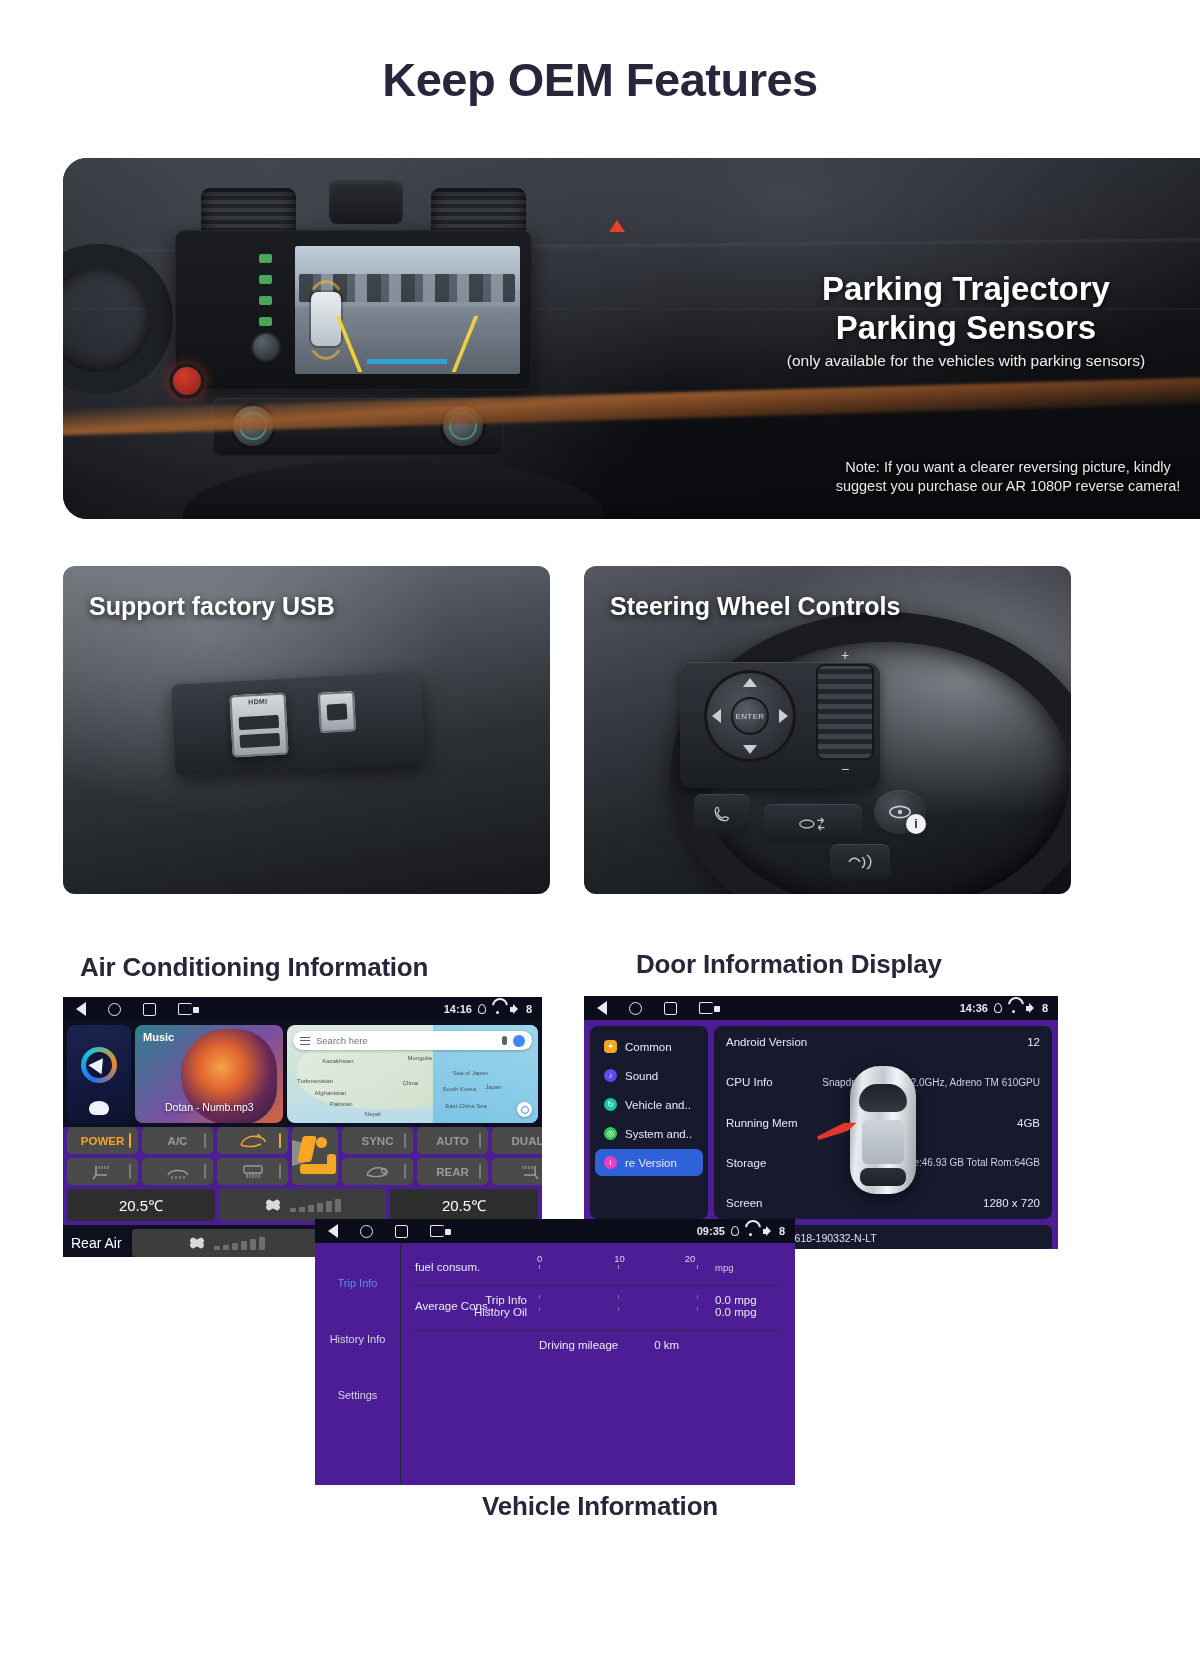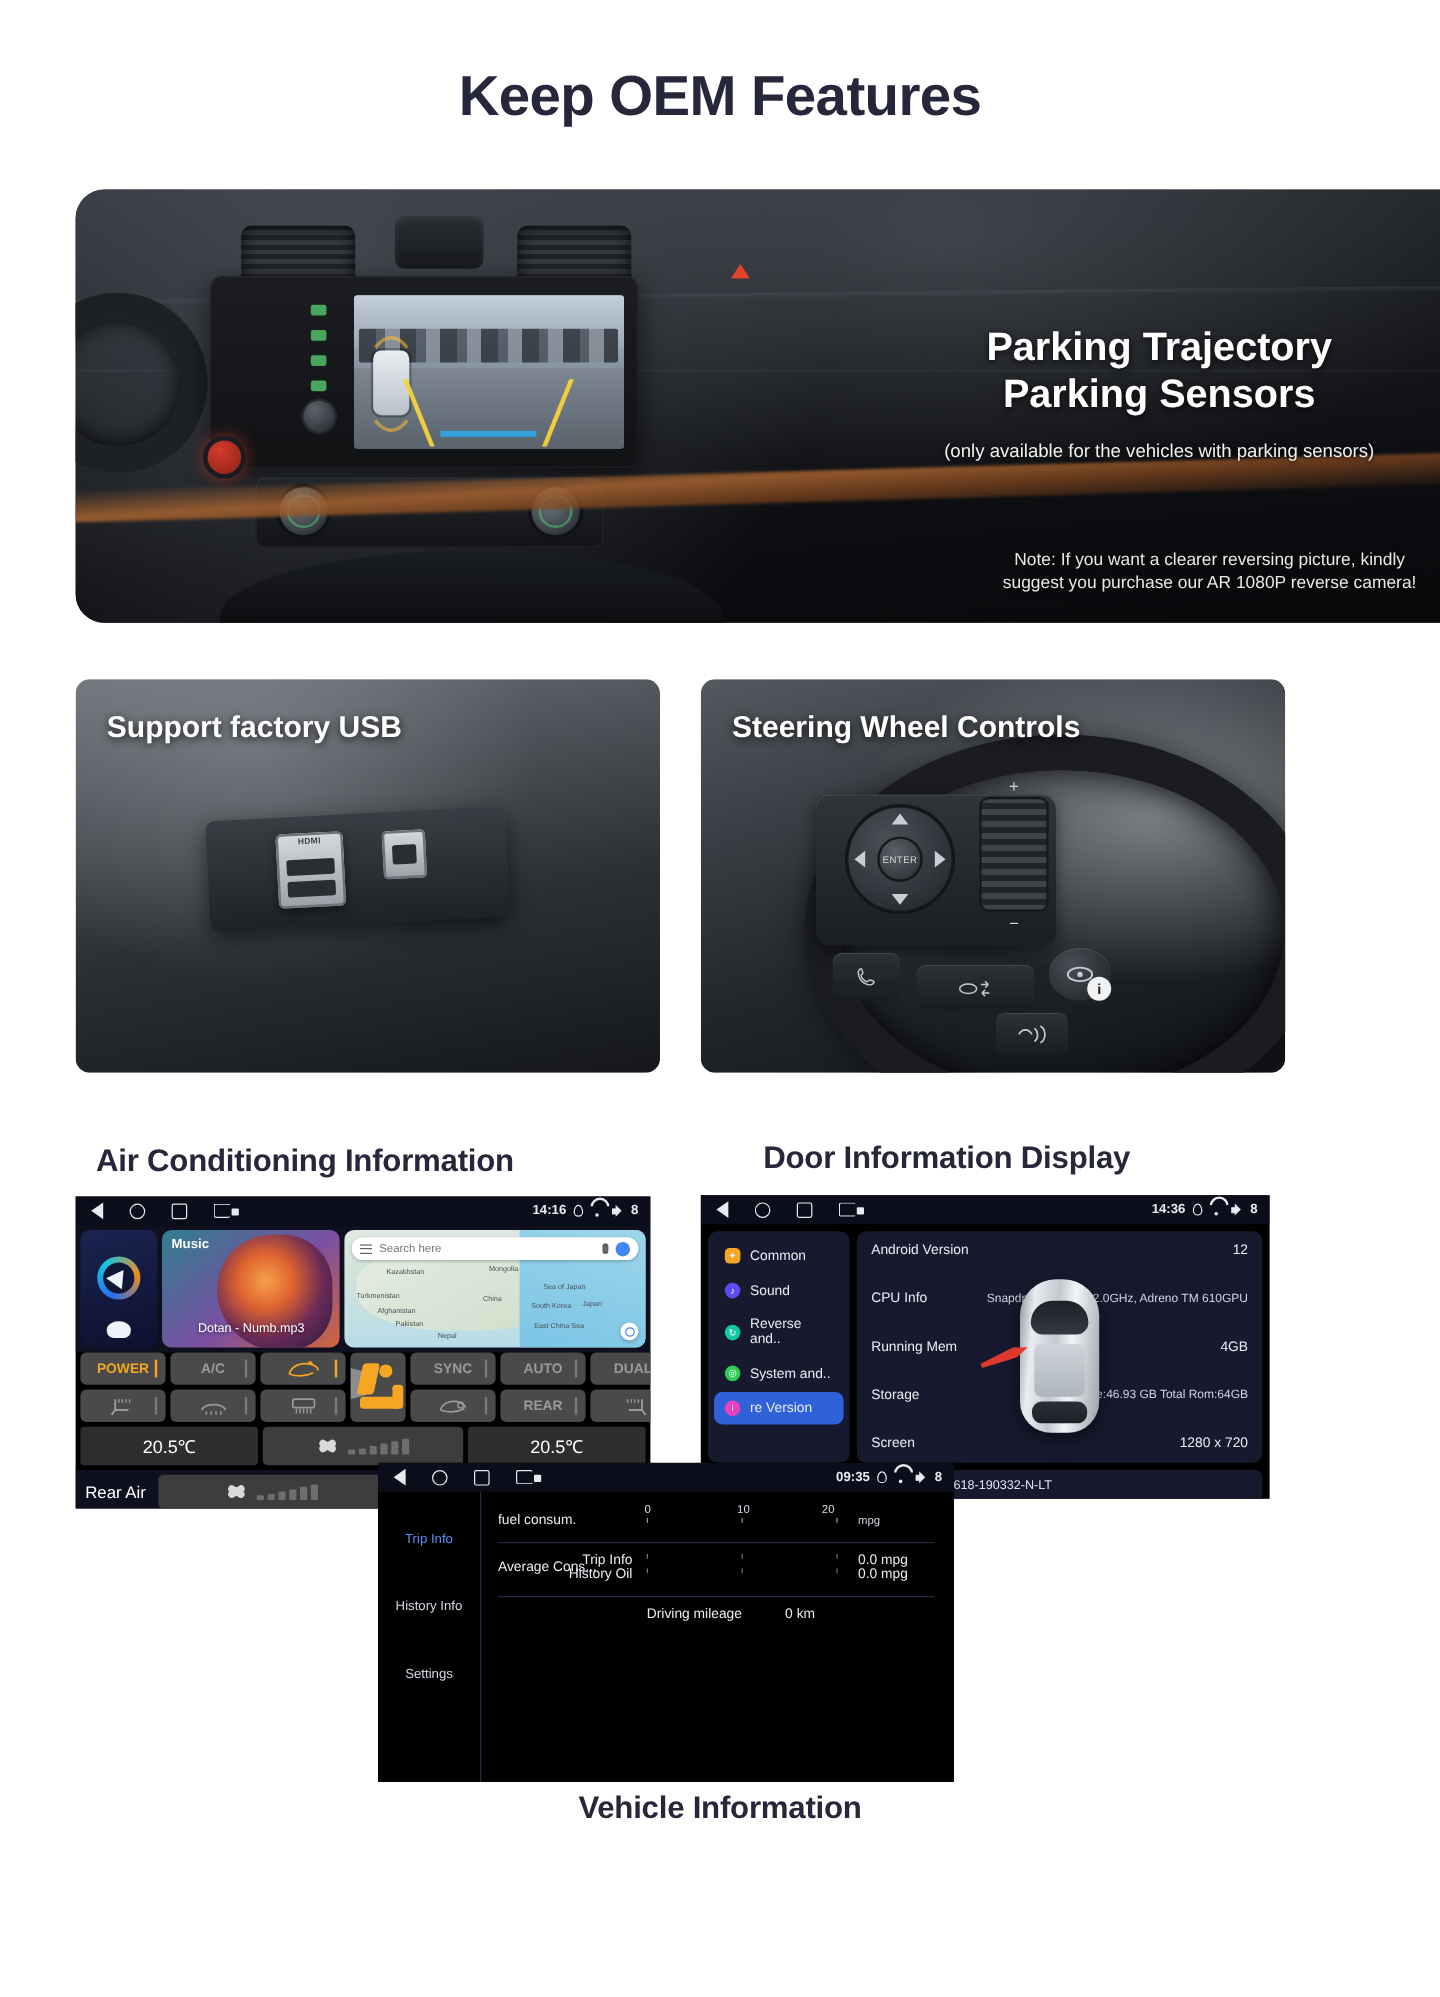--- a/index.html
+++ b/index.html
@@ -148,21 +148,21 @@
     position:absolute; left: 120px; bottom: -10px; width: 420px; height: 70px;
     background: linear-gradient(180deg,#1a1d21,#0b0c0e); border-radius: 50% 50% 0 0 / 80% 80% 0 0;
   }
   .hero-text { position: absolute; right: 34px; top: 0; width: 470px; text-align: center; }
   .hero-h1 {
     margin-top: 112px;
     color: #fff; font-size: 33px; font-weight: bold; line-height: 1.18;
     text-shadow: 0 2px 6px rgba(0,0,0,.75);
   }
   .hero-sub {
-    margin-top: 20px; color: #f0f0f0; font-size: 15.5px;
+    margin-top: 4px; color: #f0f0f0; font-size: 15.5px;
     text-shadow: 0 1px 4px rgba(0,0,0,.8);
   }
   .hero-note {
     position:absolute; right: 12px; bottom: 22px; width: 430px;
     color: #e8e8e8; font-size: 14.5px; line-height: 1.35; text-align: center;
     text-shadow: 0 1px 4px rgba(0,0,0,.85);
   }
 
   
   .card {
@@ -278,21 +278,21 @@
   
   .cap {
     position:absolute; font-size: 26px; font-weight: bold; color:#26273a; letter-spacing:-0.2px;
   }
   .cap-ac   { left: 80px;  top: 952px; }
   .cap-door { left: 636px; top: 949px; text-align: center; }
   .cap-veh  { left: 0;     top: 1491px; width: 1200px; text-align:center; }
 
   
   .hu {
-    position:absolute; background:#000000; overflow:hidden;
+    position:absolute; background:#4c1d95; overflow:hidden;
     font-family: "Liberation Sans", sans-serif;
   }
   .hu-ac   { left: 63px;  top: 997px; width: 479px; height: 260px; }
   .hu-door { left: 584px; top: 996px; width: 474px; height: 253px; }
   .hu-veh  { left: 315px; top: 1219px; width: 480px; height: 266px; }
 
   .statusbar {
     position:relative; height: 24px; background:#0b0d1a;
     display:flex; align-items:center; padding: 0 10px; color:#e8eaf0;
   }
@@ -854,21 +854,21 @@
         <div class="side-item">
           <span class="dot-ic" style="background:#f5a623">✦</span>
           <span>Common</span>
         </div>
         <div class="side-item">
           <span class="dot-ic" style="background:#5b4bf0;border-radius:50%">♪</span>
           <span>Sound</span>
         </div>
         <div class="side-item">
           <span class="dot-ic" style="background:#12c8a0;border-radius:50%">↻</span>
-          <span>Reverse and..</span>
+          <span>Vehicle and..</span>
         </div>
         <div class="side-item">
           <span class="dot-ic" style="background:#2ecc55;border-radius:50%">◎</span>
           <span>System and..</span>
         </div>
         <div class="side-item active">
           <span class="dot-ic" style="background:#ea3fc0;border-radius:50%">i</span>
           <span>re Version</span>
         </div>
       </div>

